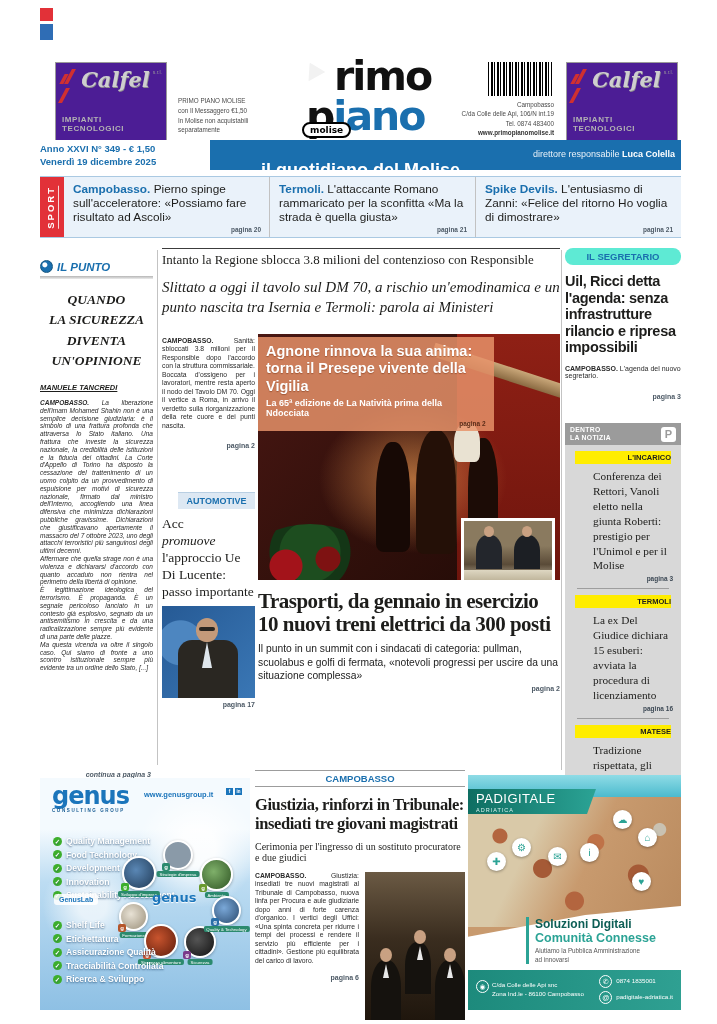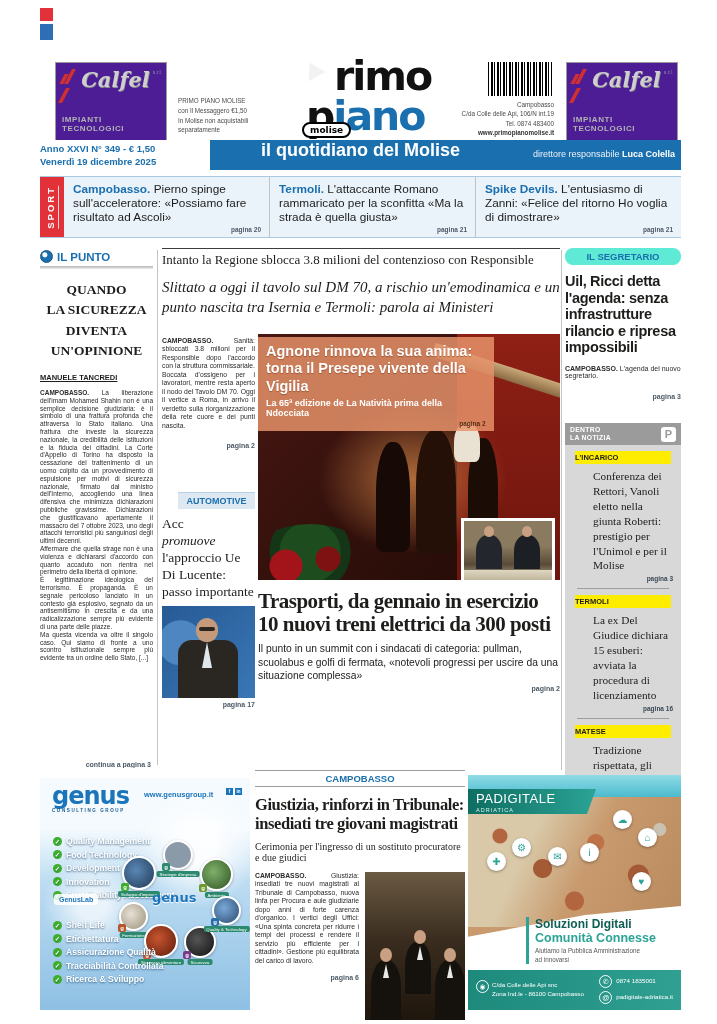--- a/index.html
+++ b/index.html
@@ -40,40 +40,40 @@
 
   .barcode{left:488px;top:62px;width:64px;height:34px;
            background:repeating-linear-gradient(90deg,#000 0 1px,#fff 1px 3px,#000 3px 5px,#fff 5px 6px);}
   .address{left:428px;top:100px;width:126px;text-align:right;font-size:6.3px;color:#4a4a4a;line-height:1.5;}
   .address .bold{font-weight:bold;color:#333;}
 
   
   .mast-bar{left:40px;top:140px;width:641px;height:30px;background:#1a6fae;}
   .issue-box{position:absolute;left:0;top:0;width:170px;height:30px;background:#fff;color:#1a6fae;
              font-weight:bold;font-size:9.5px;line-height:1.4;padding-top:2px;box-sizing:border-box;}
-  .mast-tagline{position:absolute;left:170px;right:170px;top:0;text-align:center;color:#fff;
+  .mast-tagline{position:absolute;left:170px;right:170px;top:20px;text-align:center;color:#fff;
                 font-weight:bold;font-size:18px;}
   .mast-director{position:absolute;right:6px;top:9px;color:#e8f1f8;font-size:9px;}
   .mast-director b{color:#fff;}
 
   
   .sport{left:40px;top:176px;width:641px;height:62px;background:#eaf2fa;
          border-top:1px solid #aac9e2;border-bottom:1px solid #aac9e2;box-sizing:border-box;display:flex;}
   .sport-label{width:24px;background:#e23138;color:#fff;display:flex;align-items:center;justify-content:center;}
   .sport-label span{writing-mode:vertical-rl;transform:rotate(180deg);font-size:9.5px;font-weight:bold;letter-spacing:2px;border-left:1px solid rgba(255,255,255,.8);padding-left:2px;}
   .sport-item{flex:1;padding:6px 9px 4px 9px;position:relative;font-size:11.8px;line-height:1.18;}
   .sport-item + .sport-item{border-left:1px solid #c2c2c2;}
   .sport-lead{color:#1a6fae;font-weight:bold;}
   .sport-item .pagref{position:absolute;right:8px;bottom:3px;font-size:6.5px;}
 
   
   .vrule{width:1px;background:#c3c3c3;}
 
   
-  .punto{left:40px;top:250px;width:113px;height:518px;overflow:hidden;}
+  .punto{left:40px;top:260px;width:113px;height:518px;overflow:hidden;font-style:italic;}
   .punto-head{display:flex;align-items:center;gap:4px;color:#1a6fae;font-weight:bold;font-size:11.5px;}
   .punto-icon{width:11px;height:11px;border-radius:50%;background:radial-gradient(circle at 35% 35%,#fff 0 2px,#1a6fae 3px);border:1px solid #14557f;}
   .punto-rule{height:3px;background:linear-gradient(#b5b5b5,#ececec);margin-top:3px;}
   .punto-title{font-family:"Liberation Serif",serif;font-size:13.5px;font-weight:600;text-align:center;line-height:1.5;margin-top:11px;}
   .punto-title span{display:block;}
   .punto-author{font-size:7.5px;font-weight:bold;text-decoration:underline;margin-top:12px;}
   .punto-body{font-size:6.5px;line-height:1.2;text-align:justify;color:#2a2a2a;margin-top:7px;}
   .punto-body p{margin:0;}
   .punto-continue{position:absolute;right:2px;bottom:0;background:#fff;padding-left:4px;}
 
@@ -141,21 +141,21 @@
   .seg-body{font-size:7px;margin-top:9px;color:#2a2a2a;}
   .seg-page{margin-top:14px;}
 
   .dentro{left:565px;top:423px;width:116px;height:352px;background:#d8d8d8;box-sizing:border-box;}
   .dentro-head{background:#9b9b9b;color:#fff;display:flex;justify-content:space-between;align-items:center;
                padding:2px 5px;height:22px;box-sizing:border-box;}
   .dh-label{font-size:6.8px;font-weight:bold;line-height:1.25;letter-spacing:0.3px;}
   .dh-logo{width:15px;height:15px;background:#fff;border-radius:3px;color:#9b9b9b;font-weight:bold;
            font-size:11px;text-align:center;line-height:15px;}
   .dentro-sec{padding:6px 8px 0 8px;}
-  .tag{background:#ffed00;font-size:7.5px;font-weight:bold;text-align:left;padding:2px 0;margin:0 2px;color:#1d1d1b;}
+  .tag{background:#ffed00;font-size:7.5px;font-weight:bold;text-align:right;padding:2px 0;margin:0 2px;color:#1d1d1b;}
   .d-title{font-family:"Liberation Serif",serif;font-size:11.3px;line-height:1.32;margin-top:5px;color:#1d1d1b;margin-left:20px;}
   .d-page{font-weight:bold;font-size:6.5px;color:#3c4854;text-align:right;margin-top:2px;}
   .d-sep{height:1px;background:#9e9e9e;margin:6px 12px 0 12px;}
   .matese-photo{width:100px;height:64px;margin:5px auto 0 auto;position:relative;overflow:hidden;
                 background:linear-gradient(#b8b0a6,#8d857b);}
   .mfig{position:absolute;bottom:0;width:11px;height:30px;border-radius:5px 5px 0 0;background:#23232b;}
   .mfig::before{content:"";position:absolute;left:2.5px;top:-7px;width:6px;height:7px;border-radius:50%;background:#c9a182;}
   .pope{position:absolute;left:44px;bottom:0;width:14px;height:38px;border-radius:6px 6px 0 0;background:#f4f2ec;}
   .pope::before{content:"";position:absolute;left:3.5px;top:-7px;width:7px;height:8px;border-radius:50%;background:#d8b494;}
 

